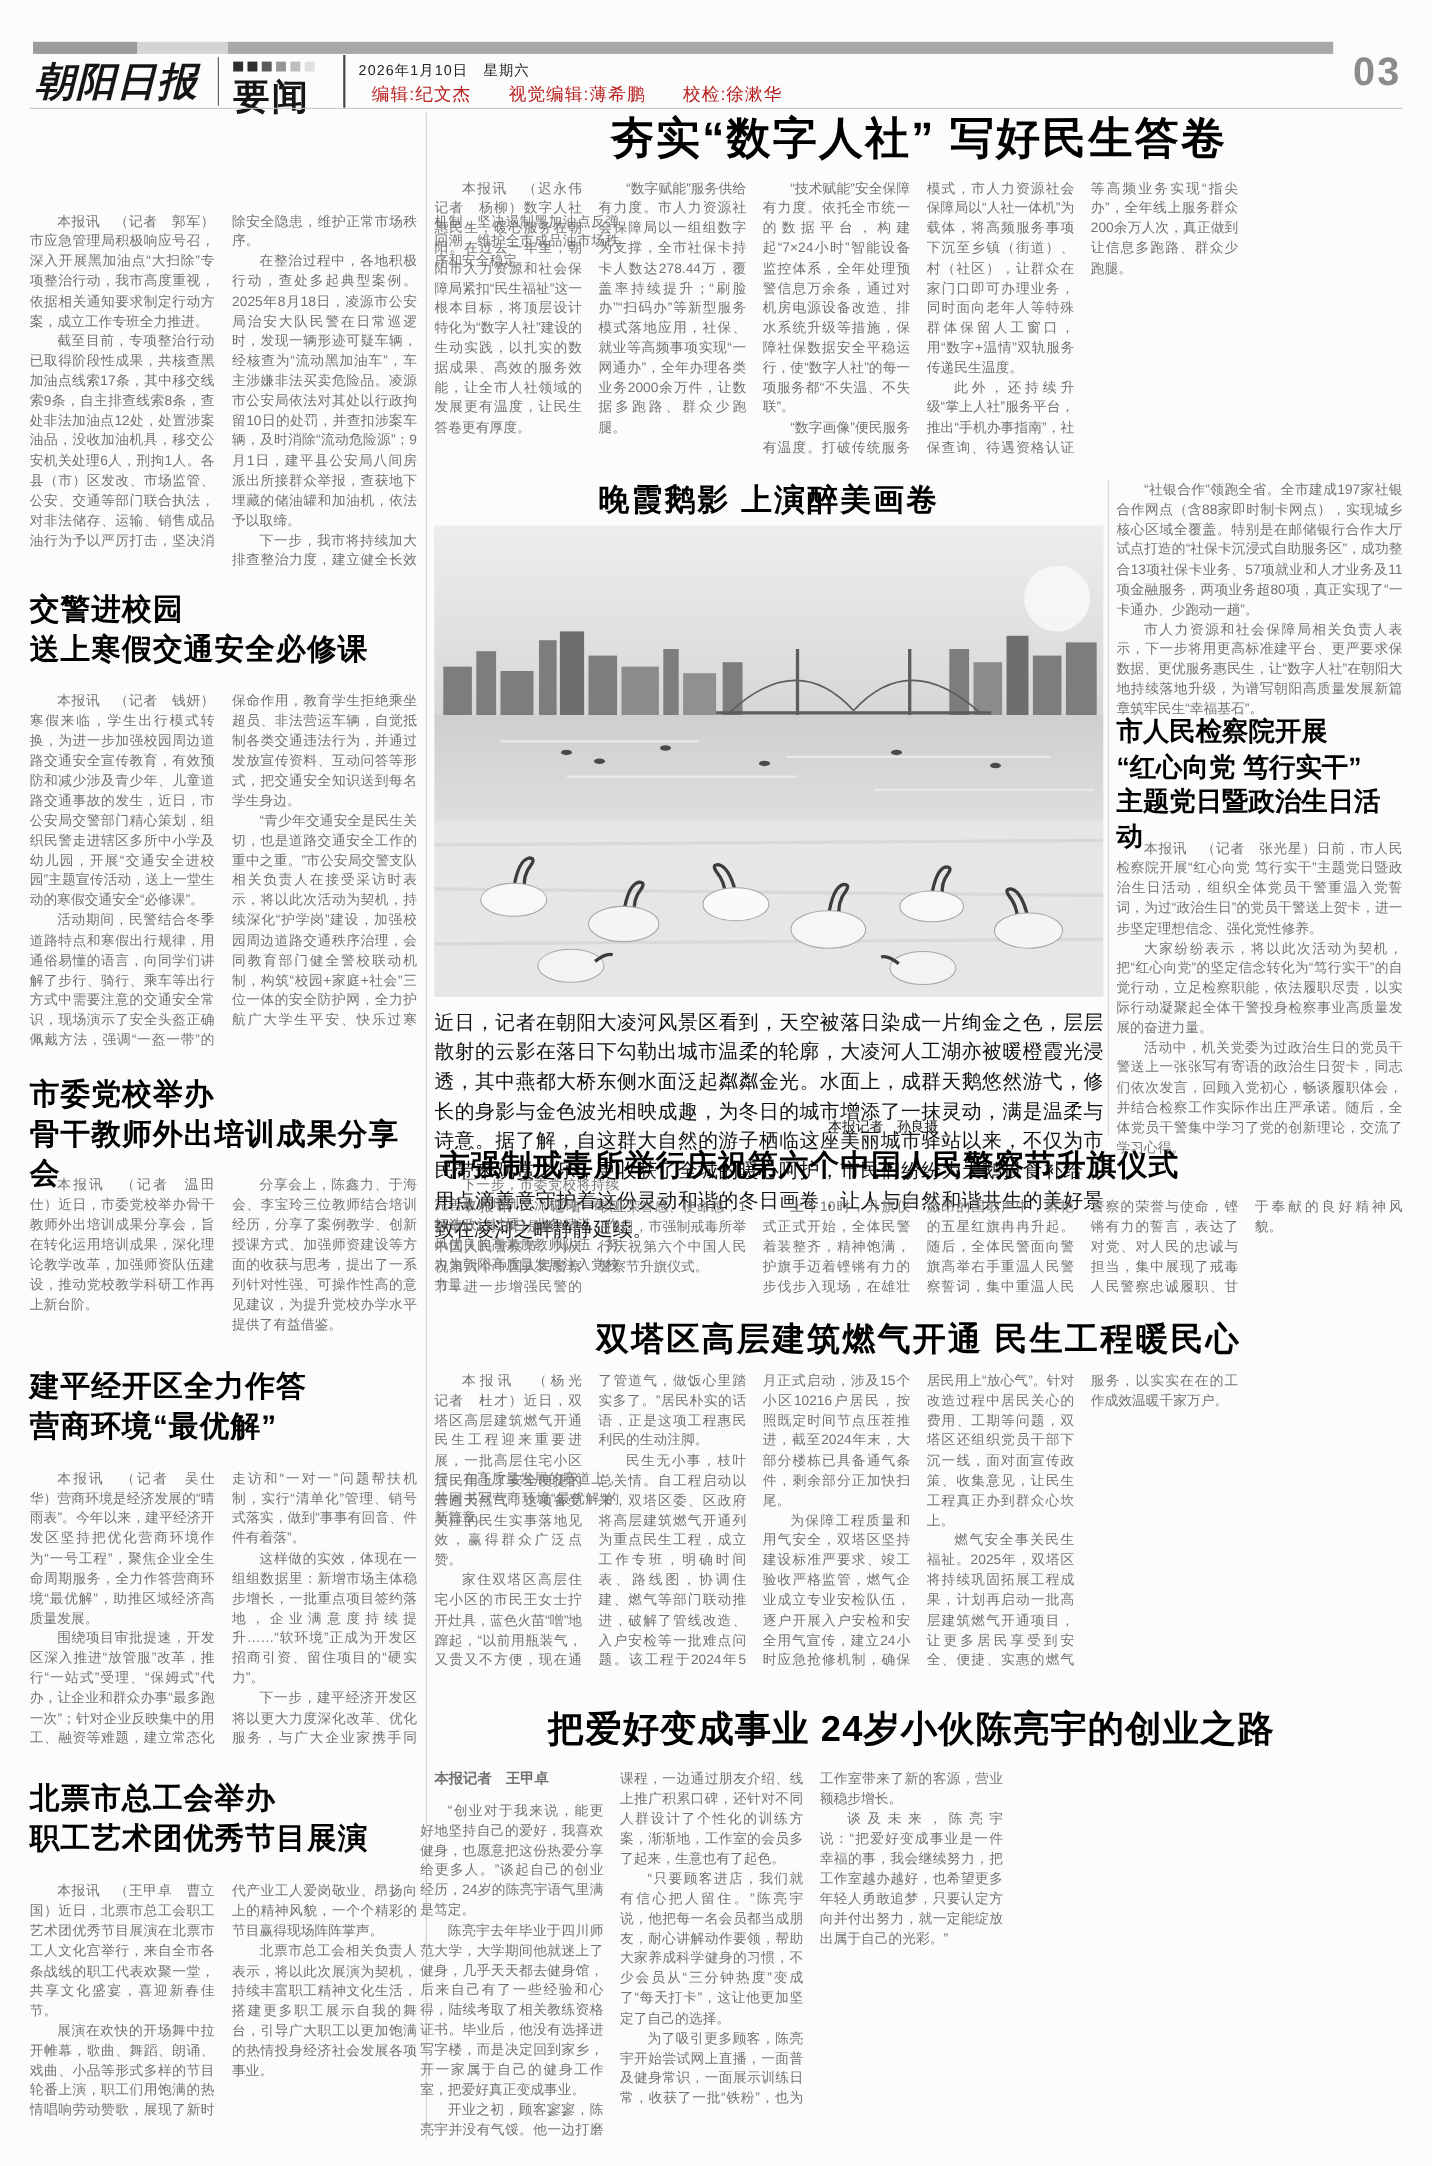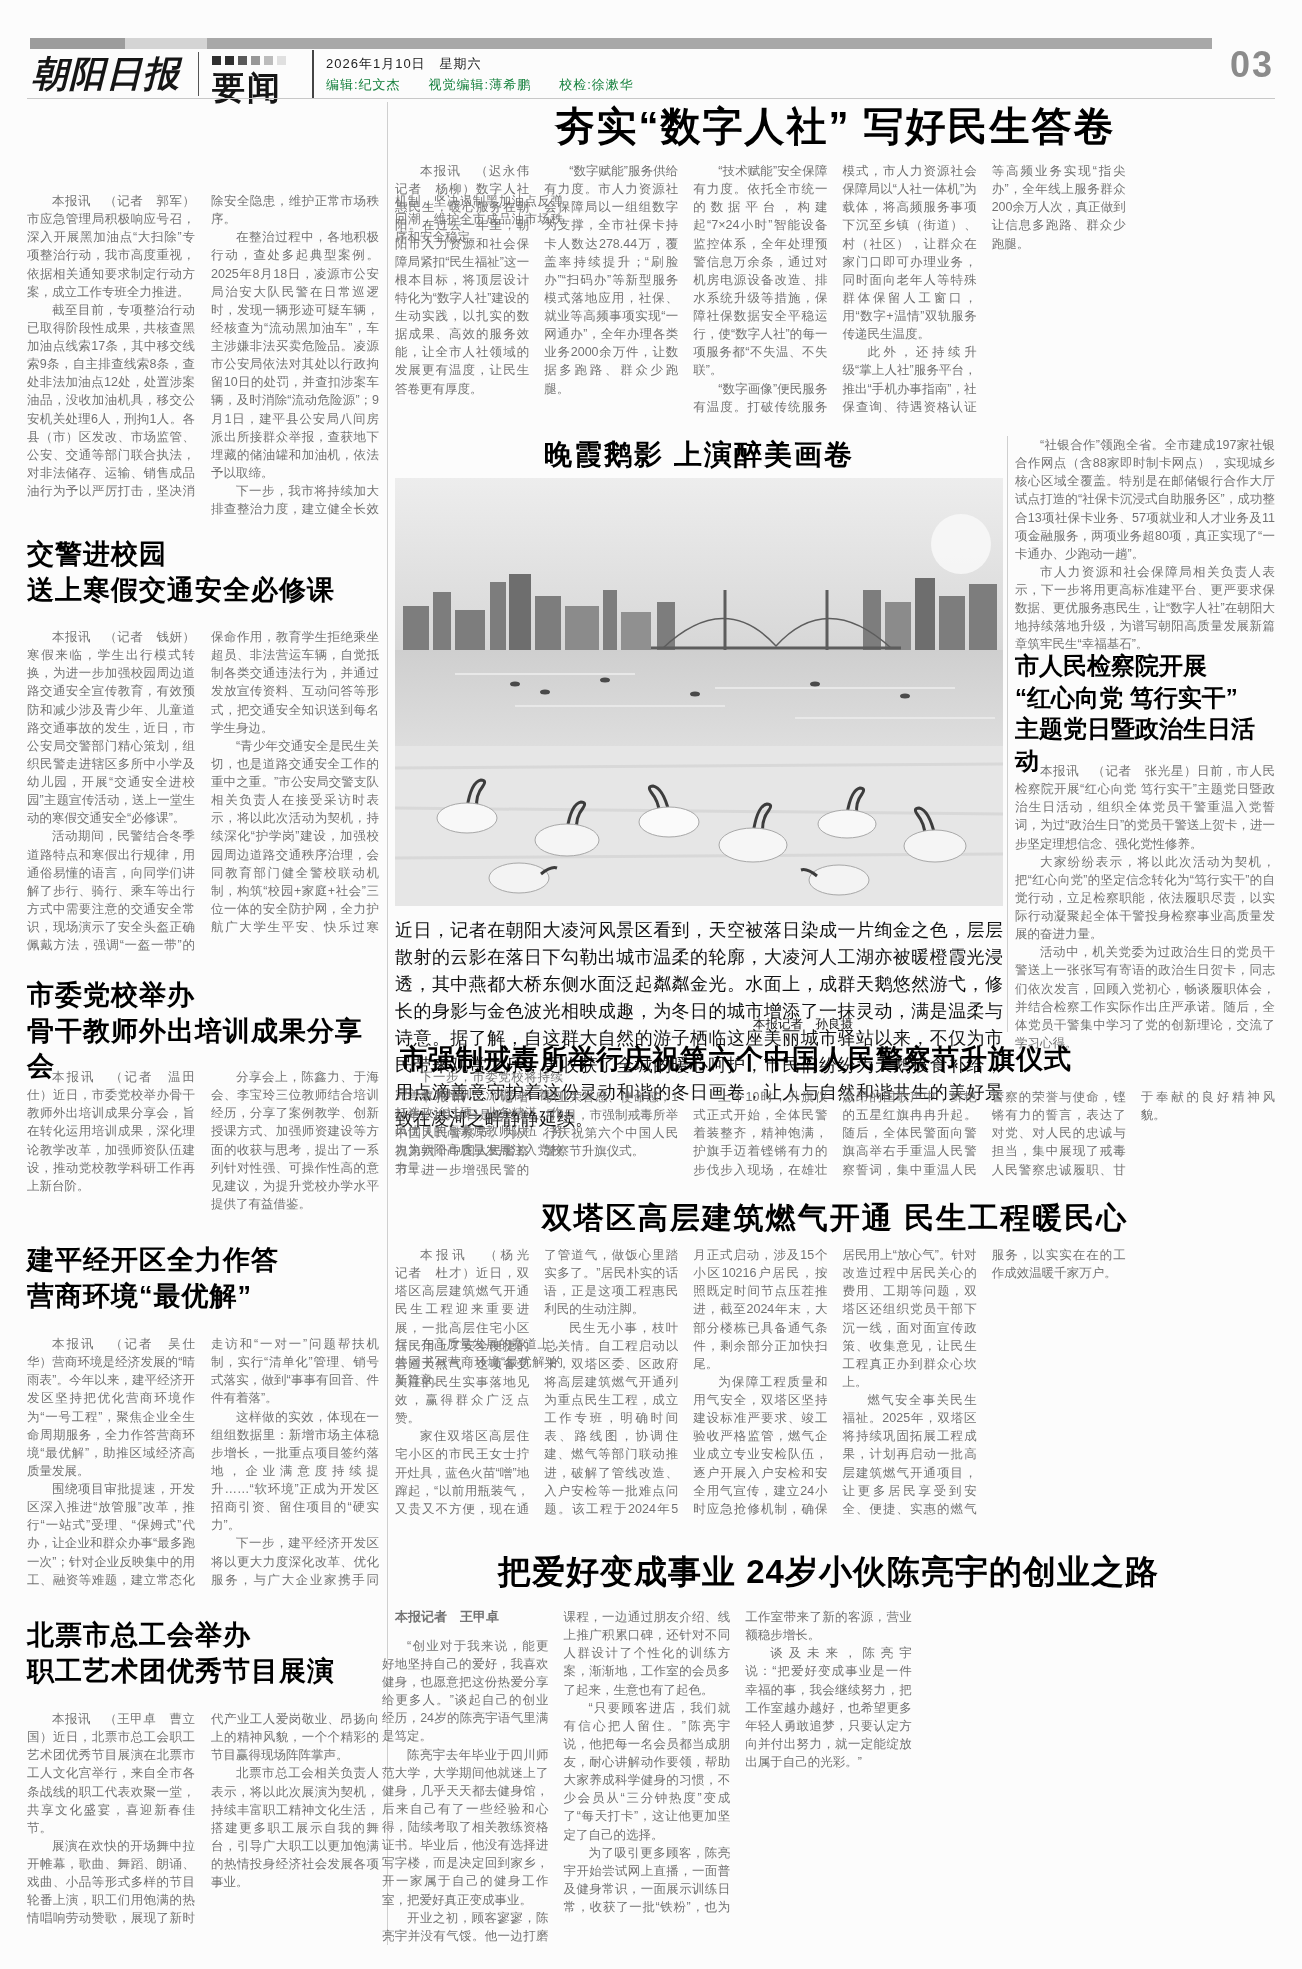--- a/index.html
+++ b/index.html
@@ -14,21 +14,21 @@
   .seg3 { left:207px; width:1005px; background:#a8a8a8; }
   .masthead { position:absolute; left:32px; top:50px; width:160px; height:44px;
               font-family:"DejaVu Serif", serif; font-style:italic; font-weight:bold;
               font-size:36px; letter-spacing:1px; }
   .hv1 { position:absolute; left:198px; top:52px; width:1px; height:44px; background:#555; }
   .sq-row { position:absolute; left:212px; top:56px; display:flex; gap:4px; }
   .sq { width:9px; height:9px; }
   .section-label { position:absolute; left:212px; top:66px; font-size:33px; font-weight:900; letter-spacing:2px; }
   .hv2 { position:absolute; left:312px; top:50px; width:2px; height:48px; background:#444; }
   .date-line  { position:absolute; left:326px; top:55px; font-size:13px; color:#222; letter-spacing:1px; }
-  .staff-line { position:absolute; left:326px; top:76px; font-size:13px; color:#15803d; letter-spacing:1px; }
+  .staff-line { position:absolute; left:338px; top:76px; font-size:16px; color:#b91c1c; letter-spacing:1px; }
   .page-number { position:absolute; right:28px; top:44px; font-size:36px; font-weight:bold; color:#8b8b8b; letter-spacing:2px; }
   .header-rule { position:absolute; left:27px; top:98px; width:1248px; height:1px; background:#c8c8c8; }
 
   
   .abs { position:absolute; }
   .hl { font-weight:900; line-height:1.32; white-space:pre-line; color:#000; }
   .hl-left { font-size:27px; letter-spacing:1px; }
   .body-txt { font-size:12.5px; line-height:1.45; text-align:justify; color:#737373; }
   .body-txt p { margin:0; text-indent:2em; }
   .cols2 { column-count:2; column-gap:16px; column-fill:auto; }

